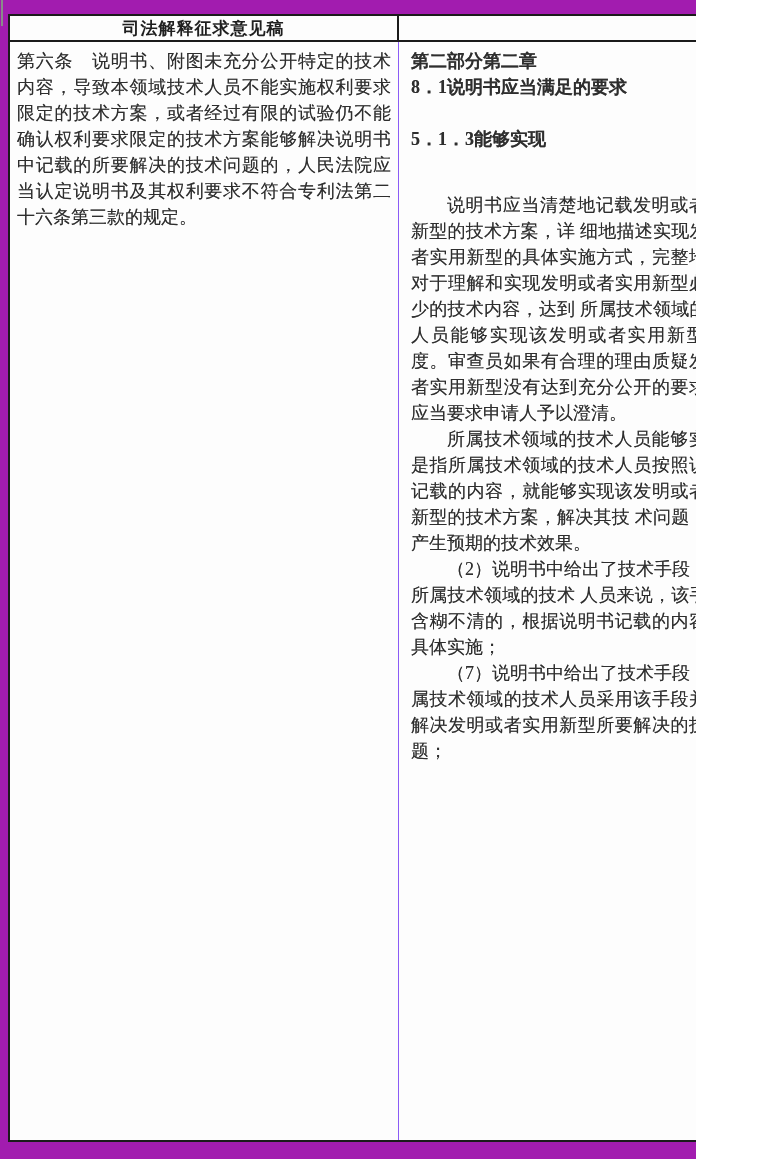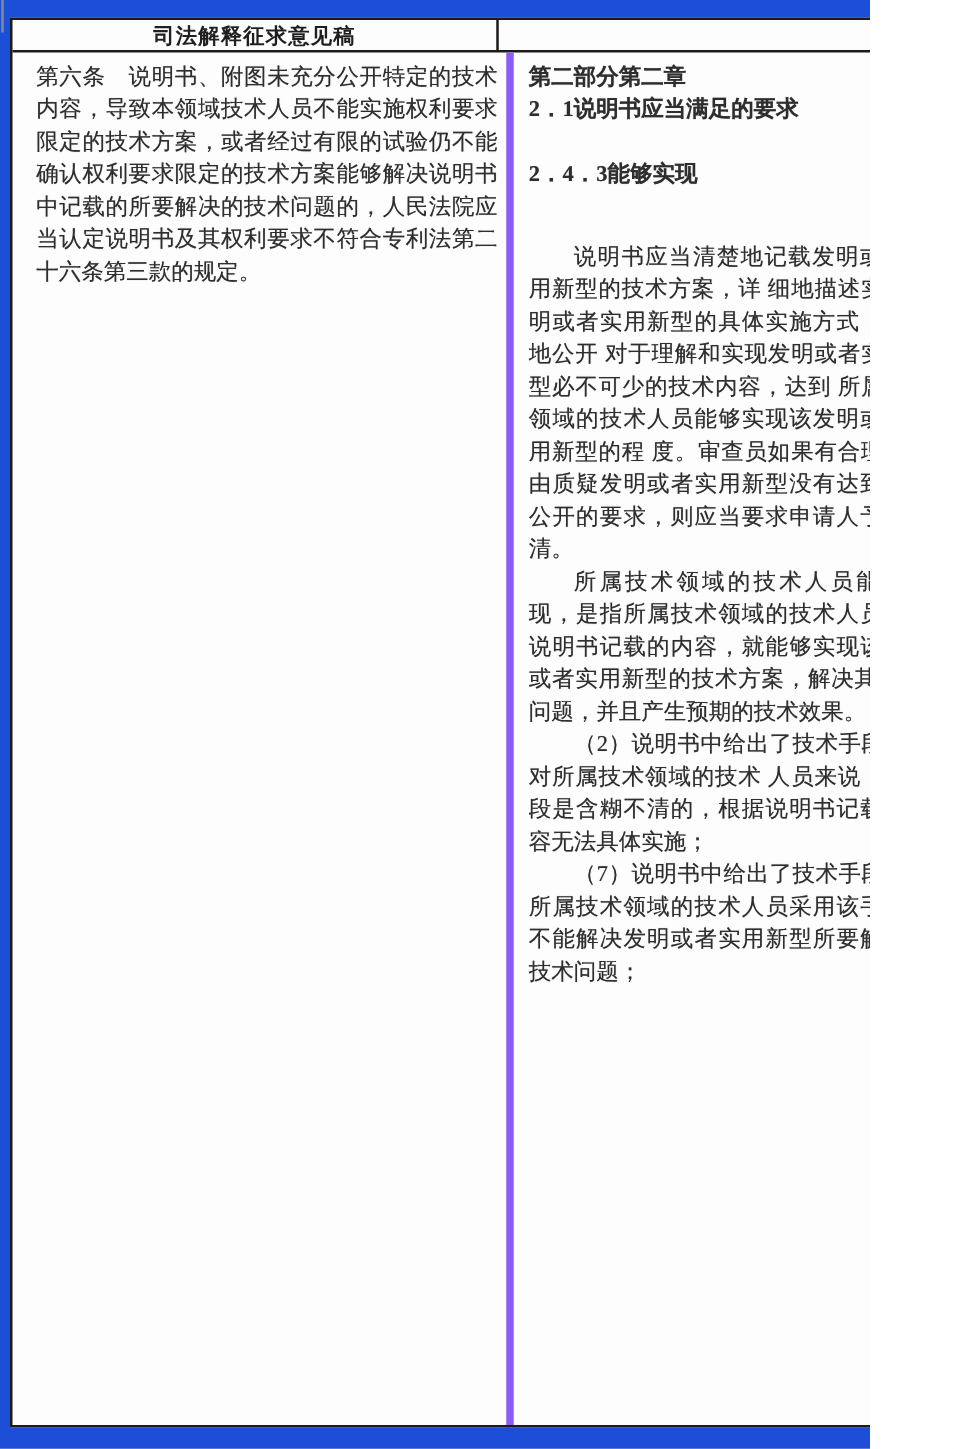--- a/index.html
+++ b/index.html
@@ -1,19 +1,19 @@
 <!DOCTYPE html>
 <html><head>
 <meta charset="utf-8">
 <style>
   html,body{margin:0;padding:0;}
   .page{
     position:relative;
     width:696px;height:1159px;
-    background:#1d4ed8;
+    background:#a21caf;
     font-family:"Liberation Serif","DejaVu Serif",serif;
     overflow:hidden;
   }
   .scan-artifact-topleft{
     position:absolute;left:1px;top:0;width:2px;height:26px;
     background:#8a8a8a;
   }
   .scan-artifact-right{
     position:absolute;right:0;top:560px;width:7px;height:20px;
     background:#e9e9e9;border:1px solid #aaaaaa;border-right:none;
@@ -42,21 +42,21 @@
   .th-right{flex:1;}
   .tbody{display:flex;flex:1;min-height:0;}
   .td{
     box-sizing:border-box;
     padding:6px 7px 4px 7px;
     font-size:18px;line-height:26px;
     color:#2e2e2e;
     text-align:justify;
     text-shadow:0 0 0.6px rgba(70,70,70,0.65);
   }
-  .td-left{width:389px;border-right:6px solid #8b5cf6;margin-left:12px;}
+  .td-left{width:389px;border-right:1px solid #8b5cf6;}
   .td-right{flex:1;overflow:hidden;padding-left:12px;}
   .td p{margin:0;white-space:pre-wrap;}
   .indent{text-indent:2em;}
   .bold{font-weight:bold;}
   .gap-one-line{margin-top:26px !important;}
   .gap-big{margin-top:40px !important;}
 </style>
 </head>
 <body>
 
@@ -72,22 +72,22 @@
     </div>
 
     <div class="tbody">
 
       <div class="td td-left">
         <p>第六条　说明书、附图未充分公开特定的技术内容，导致本领域技术人员不能实施权利要求限定的技术方案，或者经过有限的试验仍不能确认权利要求限定的技术方案能够解决说明书中记载的所要解决的技术问题的，人民法院应当认定说明书及其权利要求不符合专利法第二十六条第三款的规定。</p>
       </div>
 
       <div class="td td-right">
         <p class="bold">第二部分第二章</p>
-        <p class="bold">2．1说明书应当满足的要求</p>
-        <p class="bold gap-one-line">2．4．3能够实现</p>
+        <p class="bold">8．1说明书应当满足的要求</p>
+        <p class="bold gap-one-line">5．1．3能够实现</p>
         <p class="indent gap-big">说明书应当清楚地记载发明或者实用新型的技术方案，详 细地描述实现发明或者实用新型的具体实施方式，完整地公开 对于理解和实现发明或者实用新型必不可少的技术内容，达到 所属技术领域的技术人员能够实现该发明或者实用新型的程 度。审查员如果有合理的理由质疑发明或者实用新型没有达到充分公开的要求，则应当要求申请人予以澄清。</p>
         <p class="indent">所属技术领域的技术人员能够实现，是指所属技术领域的技术人员按照说明书记载的内容，就能够实现该发明或者实用新型的技术方案，解决其技 术问题，并且产生预期的技术效果。</p>
         <p class="indent">（2）说明书中给出了技术手段，但对所属技术领域的技术 人员来说，该手段是含糊不清的，根据说明书记载的内容无法具体实施；</p>
         <p class="indent">（7）说明书中给出了技术手段，但所属技术领域的技术人员采用该手段并不能解决发明或者实用新型所要解决的技术问题；</p>
       </div>
 
     </div>
   </div>
 </div>
 

